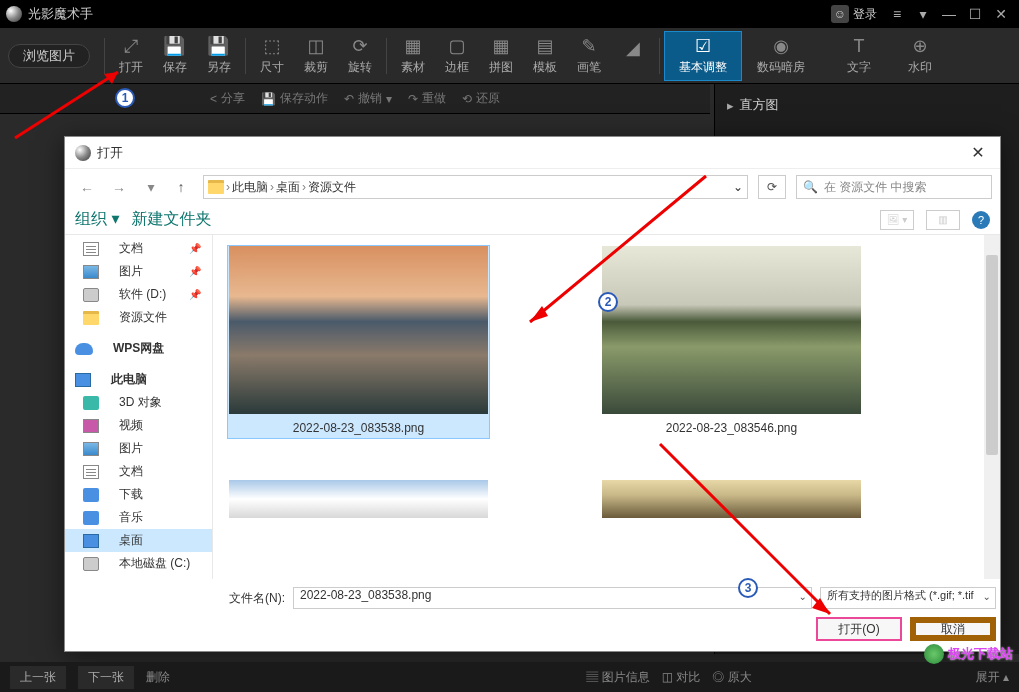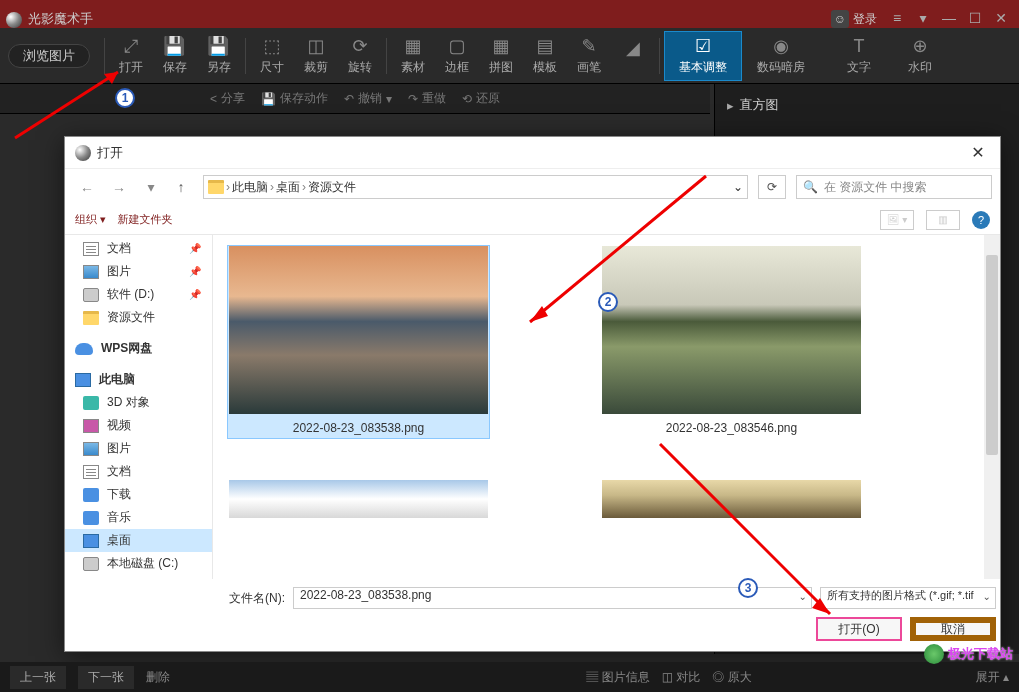--- a/index.html
+++ b/index.html
@@ -1,19 +1,19 @@
 <!DOCTYPE html>
 <html><head>
 <meta charset="utf-8">
 <style>
 * { box-sizing: border-box; margin: 0; padding: 0; font-family: "Microsoft YaHei", sans-serif; }
 body { width: 1019px; height: 692px; background: #2a2a2a; color: #ccc; font-size: 12px; position: relative; overflow: hidden; }
 
 
-.titlebar { height: 28px; background: #7f1d1d; display: flex; align-items: flex-end; padding: 0 6px; }
+.titlebar { height: 28px; background: #000000; display: flex; align-items: center; padding: 0 6px; }
 .titlebar-icon { width: 16px; height: 16px; border-radius: 50%; background: radial-gradient(circle at 30% 30%, #fff, #888, #333); margin-right: 6px; }
 .titlebar-title { color: #ccc; font-size: 13px; flex: 1; }
 .titlebar-btns { display: flex; gap: 2px; }
 .titlebar-btn { width: 24px; height: 20px; display: flex; align-items: center; justify-content: center; color: #aaa; font-size: 14px; }
 .login-btn { display: flex; align-items: center; gap: 4px; color: #ccc; margin-right: 8px; }
 .login-icon { width: 18px; height: 18px; background: #444; border-radius: 3px; display: flex; align-items: center; justify-content: center; }
 
 
 .main-toolbar { height: 56px; background: #2a2a2a; display: flex; align-items: center; padding-left: 8px; border-bottom: 1px solid #000; }
 .browse-btn { padding: 2px 14px; background: #222; border: 1px solid #444; border-radius: 14px; color: #ccc; font-size: 13px; margin-right: 10px; }
@@ -43,28 +43,28 @@
 .dlg-nav { height: 36px; display: flex; align-items: center; padding: 0 8px; gap: 4px; }
 .nav-arrow { width: 28px; height: 24px; display: flex; align-items: center; justify-content: center; color: #888; font-size: 14px; }
 .nav-up { width: 24px; height: 24px; display: flex; align-items: center; justify-content: center; color: #555; font-size: 14px; }
 .breadcrumb { flex: 1; height: 24px; border: 1px solid #ccc; display: flex; align-items: center; padding: 0 4px; gap: 2px; color: #333; font-size: 12px; margin: 0 6px; }
 .breadcrumb .folder-ic { width: 16px; height: 14px; background: #ffd76a; border-radius: 1px; border-top: 3px solid #e6b84a; }
 .breadcrumb .sep { color: #888; }
 .refresh-btn { width: 28px; height: 24px; border: 1px solid #ccc; display: flex; align-items: center; justify-content: center; color: #555; }
 .search-box { width: 196px; height: 24px; border: 1px solid #ccc; display: flex; align-items: center; padding: 0 6px; color: #888; gap: 6px; margin-left: 6px; }
 
 .dlg-toolbar { height: 30px; display: flex; align-items: center; padding: 0 10px; gap: 12px; border-bottom: 1px solid #e8e8e8; }
-.dlg-toolbar span { color: #7f1d1d; font-size: 11px; }
+.dlg-toolbar span { color: #0f766e; font-size: 16px; }
 .dlg-toolbar .spacer { flex: 1; }
 .view-btn { width: 34px; height: 20px; border: 1px solid #ccc; display: flex; align-items: center; justify-content: center; font-size: 10px; }
 .help-ic { width: 18px; height: 18px; border-radius: 50%; background: #2a7ab8; color: #fff; display: flex; align-items: center; justify-content: center; font-size: 11px; }
 
 .dlg-body { flex: 1; display: flex; overflow: hidden; }
 .sidebar { width: 148px; border-right: 1px solid #e8e8e8; overflow-y: auto; padding: 2px 0; }
-.side-item { display: flex; align-items: center; gap: 8px; padding: 3px 10px 3px 18px; color: #333; font-size: 12px; white-space: nowrap; }
+.side-item { display: flex; align-items: center; gap: 20px; padding: 3px 10px 3px 18px; color: #333; font-size: 12px; white-space: nowrap; }
 .side-item.selected { background: #cce8ff; }
 .side-item .pin { margin-left: auto; color: #888; font-size: 10px; }
 .side-ic { width: 16px; height: 14px; display: inline-block; }
 .ic-folder { background: #ffd76a; border-radius: 1px; border-top: 3px solid #e6b84a; }
 .ic-doc { background: #fff; border: 1px solid #888; position: relative; }
 .ic-doc::after { content: ""; position: absolute; top: 3px; left: 2px; right: 2px; height: 1px; background: #888; box-shadow: 0 3px 0 #888, 0 6px 0 #888; }
 .ic-pic { background: linear-gradient(#7ab8e6, #3a8acc); border: 1px solid #888; }
 .ic-disk { background: #ccc; border: 1px solid #888; border-radius: 2px; }
 .ic-cloud { background: #4a90e2; border-radius: 8px 8px 4px 4px; width: 18px; height: 12px; }
 .ic-pc { background: #4a90e2; border: 1px solid #2a6aa2; }

